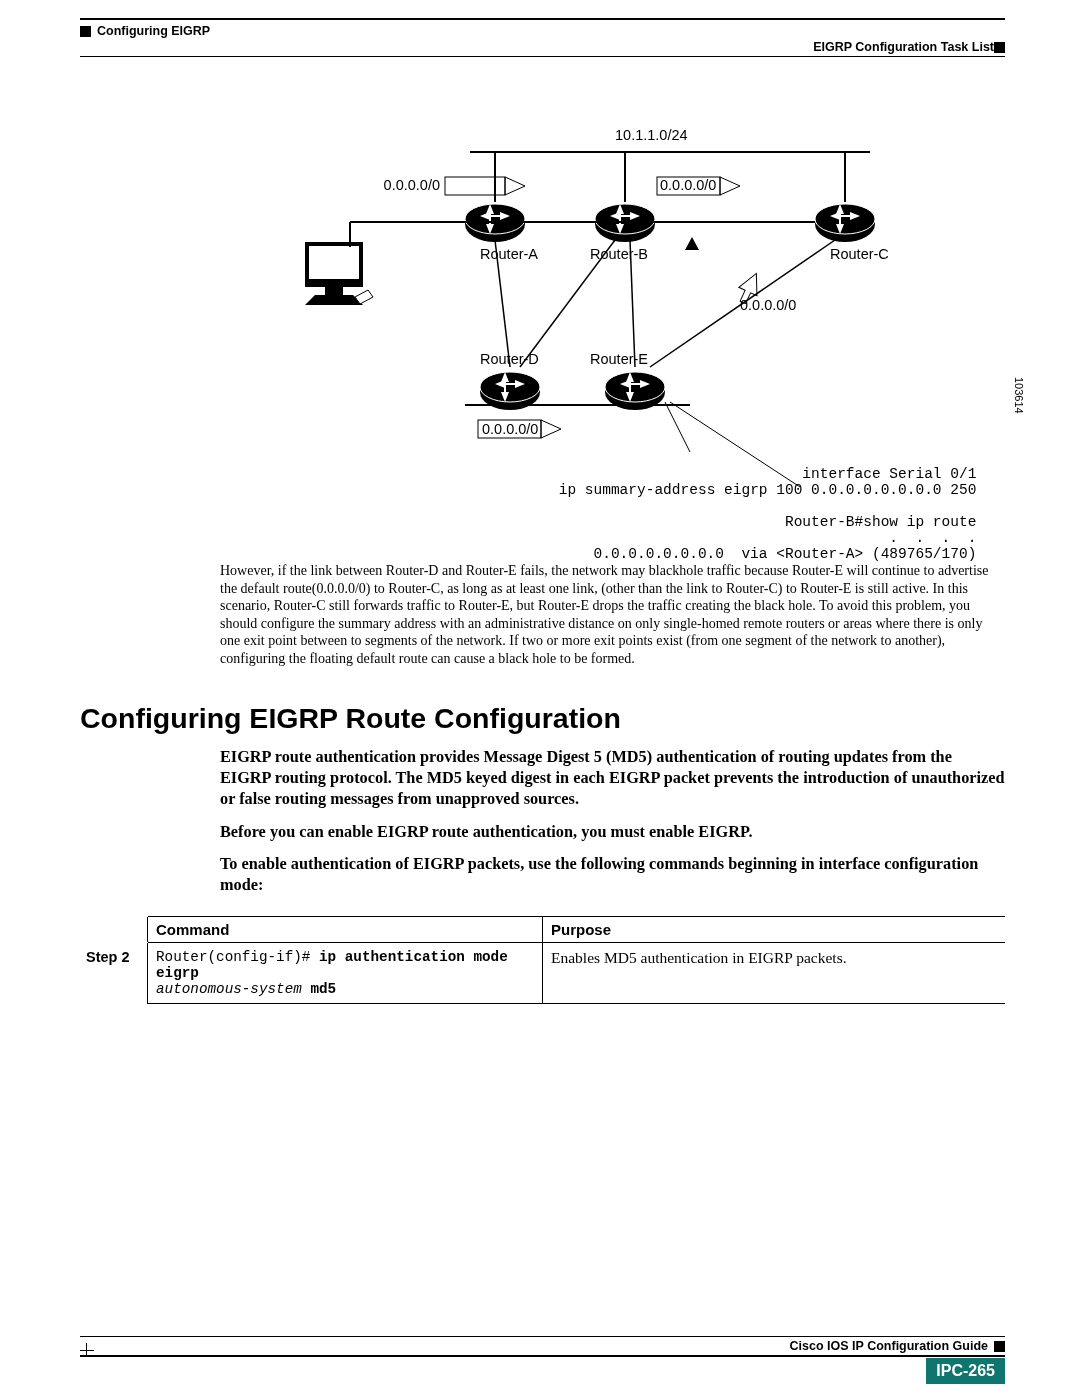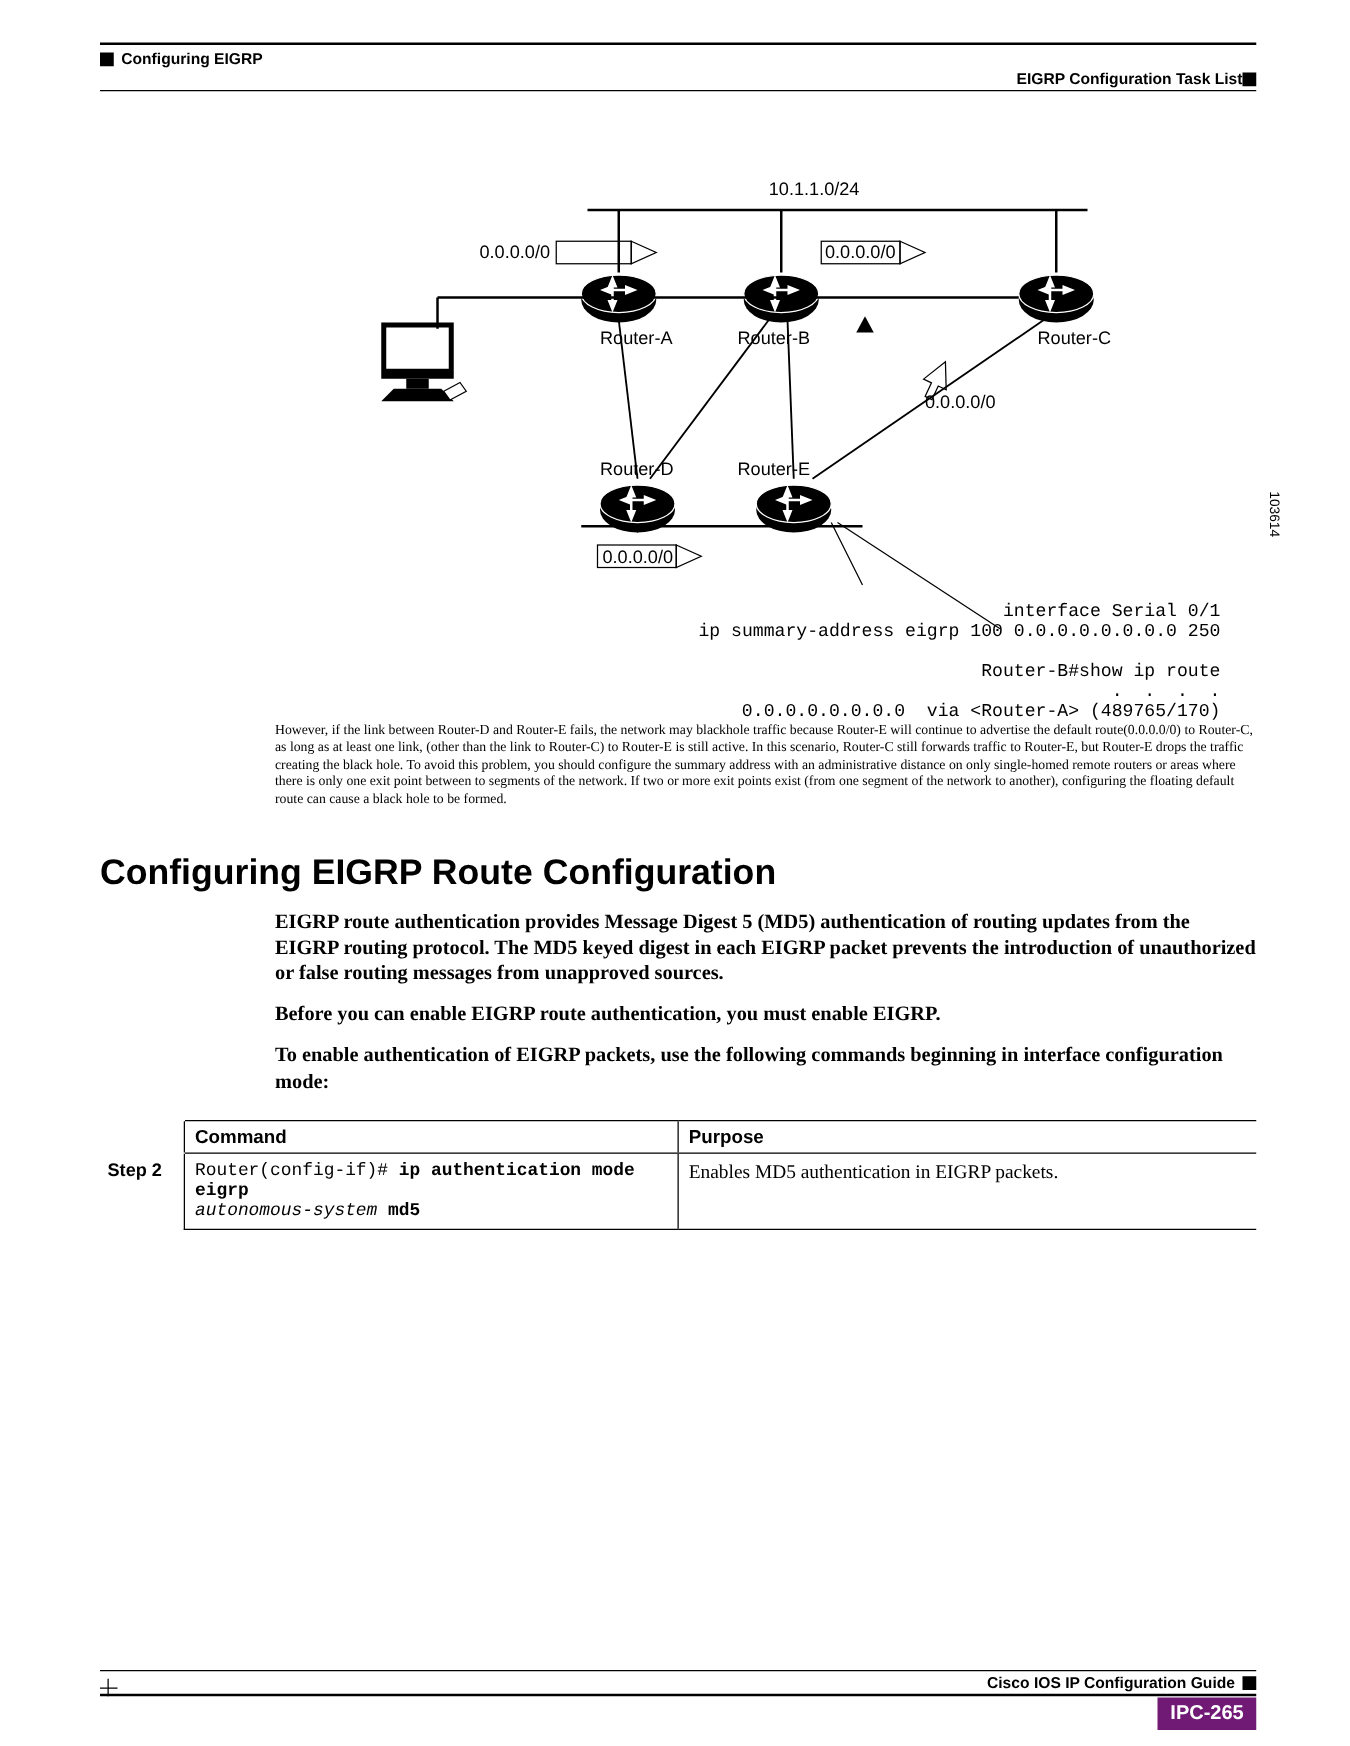--- a/index.html
+++ b/index.html
@@ -7,21 +7,21 @@
     padding: 0;
     font-family: "Times New Roman", serif;
     background: #fff;
     color: #000;
   }
   .page {
     width: 1080px;
     height: 1397px;
     position: relative;
     box-sizing: border-box;
-    padding: 34px 75px 30px 80px;
+    padding: 18px 75px 30px 80px;
   }
   .top-bar {
     border-top: 2px solid #000;
     position: relative;
     margin-bottom: 4px;
   }
   .header-row {
     display: flex;
     align-items: center;
     font-family: Arial, Helvetica, sans-serif;
@@ -84,21 +84,21 @@
   }
   .side-code {
     font-family: Arial, Helvetica, sans-serif;
     font-size: 11px;
     writing-mode: vertical-rl;
     position: absolute;
     right: -20px;
     top: 255px;
   }
   .body-text {
-    font-size: 11px;
+    font-size: 14px;
     line-height: 1.25;
     margin-left: 140px;
     margin-right: 0;
     margin-top: 20px;
   }
   h2.section {
     font-family: Arial, Helvetica, sans-serif;
     font-weight: bold;
     font-size: 28.5px;
     margin: 35px 0 10px 0;
@@ -178,21 +178,21 @@
     margin-top: 2px;
   }
   .footer-line2 {
     border-top: 2px solid #000;
     margin-top: 2px;
   }
   .page-badge {
     position: absolute;
     right: 0;
     top: 22px;
-    background: #701a75;
+    background: #0f766e;
     color: #fff;
     font-family: Arial, Helvetica, sans-serif;
     font-weight: bold;
     font-size: 16px;
     padding: 4px 10px;
   }
   .crop-mark {
     position: absolute;
     left: 0;
     bottom: 0;

